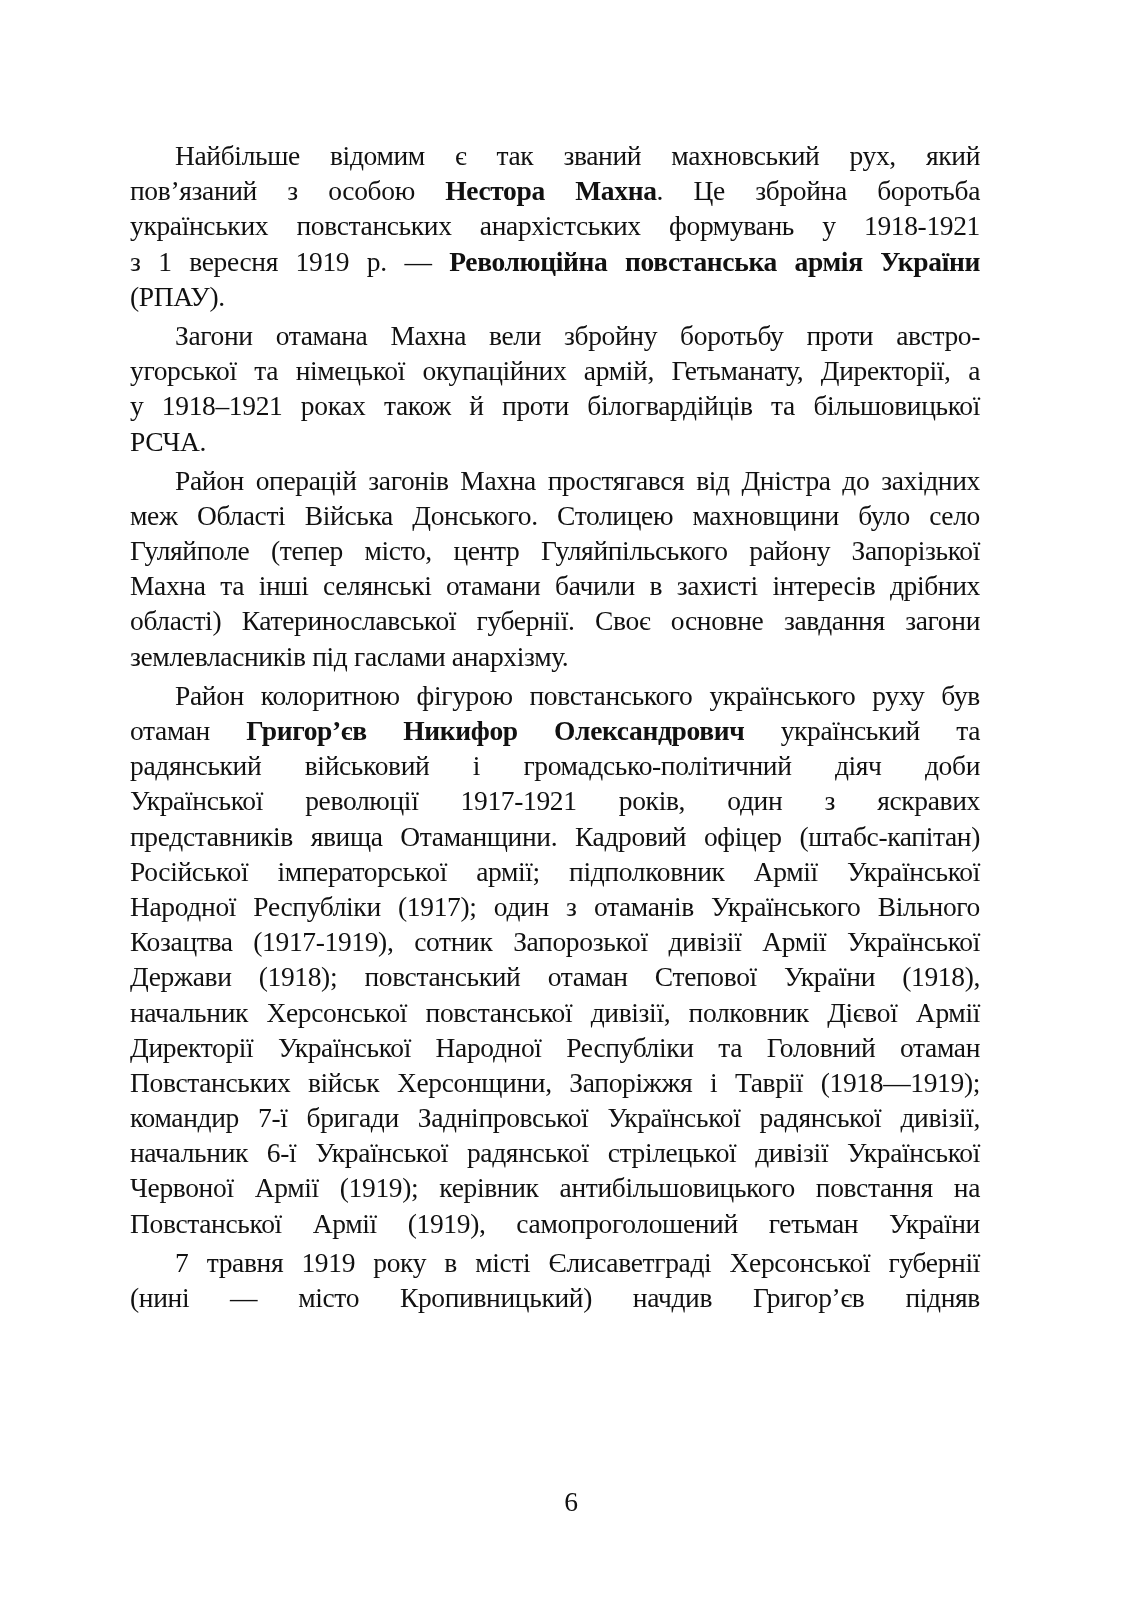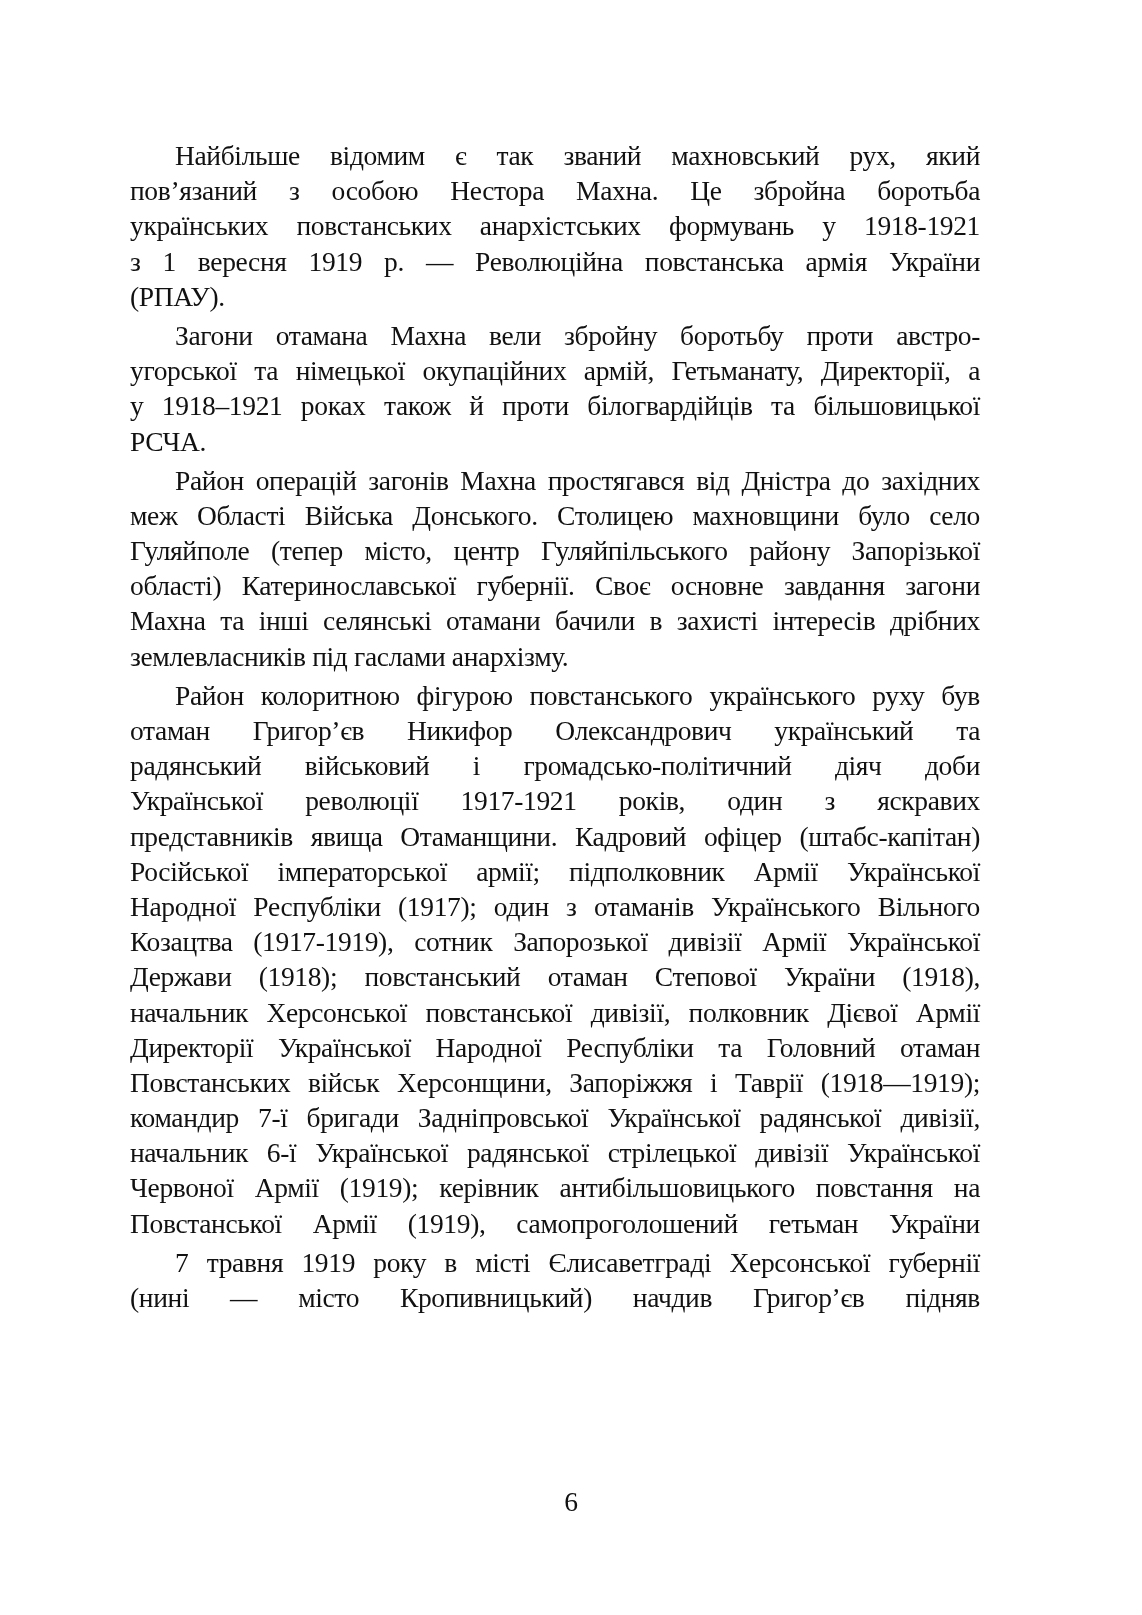--- a/index.html
+++ b/index.html
@@ -33,21 +33,21 @@
     .line.last {
       text-align-last: left;
     }
     .line.indent {
       padding-left: 45px;
     }
     .para-gap {
       height: 4px;
     }
     .b {
-      font-weight: normal;
+      font-weight: bold;
     }
     .page-number {
       position: absolute;
       left: 0;
       width: 1142px;
       top: 1486px;
       text-align: center;
       font-size: 27.5px;
     }
   </style>
@@ -68,22 +68,22 @@
         <div class="line indent"><span>Загони отамана Махна вели збройну боротьбу проти австро-</span></div>
         <div class="line"><span>угорської та німецької окупаційних армій, Гетьманату, Директорії, а</span></div>
         <div class="line"><span>у 1918–1921 роках також й проти білогвардійців та більшовицької</span></div>
         <div class="line last"><span>РСЧА.</span></div>
       </div>
       <div class="para-gap"></div>
       <div class="paragraph">
         <div class="line indent"><span>Район операцій загонів Махна простягався від Дністра до західних</span></div>
         <div class="line"><span>меж Області Війська Донського. Столицею махновщини було село</span></div>
         <div class="line"><span>Гуляйполе (тепер місто, центр Гуляйпільського району Запорізької</span></div>
+        <div class="line"><span>Махна та інші селянські отамани бачили в захисті інтересів дрібних</span></div>
         <div class="line"><span>області) Катеринославської губернії. Своє основне завдання загони</span></div>
-        <div class="line"><span>Махна та інші селянські отамани бачили в захисті інтересів дрібних</span></div>
         <div class="line last"><span>землевласників під гаслами анархізму.</span></div>
       </div>
       <div class="para-gap"></div>
       <div class="paragraph">
         <div class="line indent"><span>Район колоритною фігурою повстанського українського руху був</span></div>
         <div class="line"><span>отаман </span><span class="b">Григор’єв Никифор Олександрович</span><span> український та</span></div>
         <div class="line"><span>радянський військовий і громадсько-політичний діяч доби</span></div>
         <div class="line"><span>Української революції 1917-1921 років, один з яскравих</span></div>
         <div class="line"><span>представників явища Отаманщини. Кадровий офіцер (штабс-капітан)</span></div>
         <div class="line"><span>Російської імператорської армії; підполковник Армії Української</span></div>

